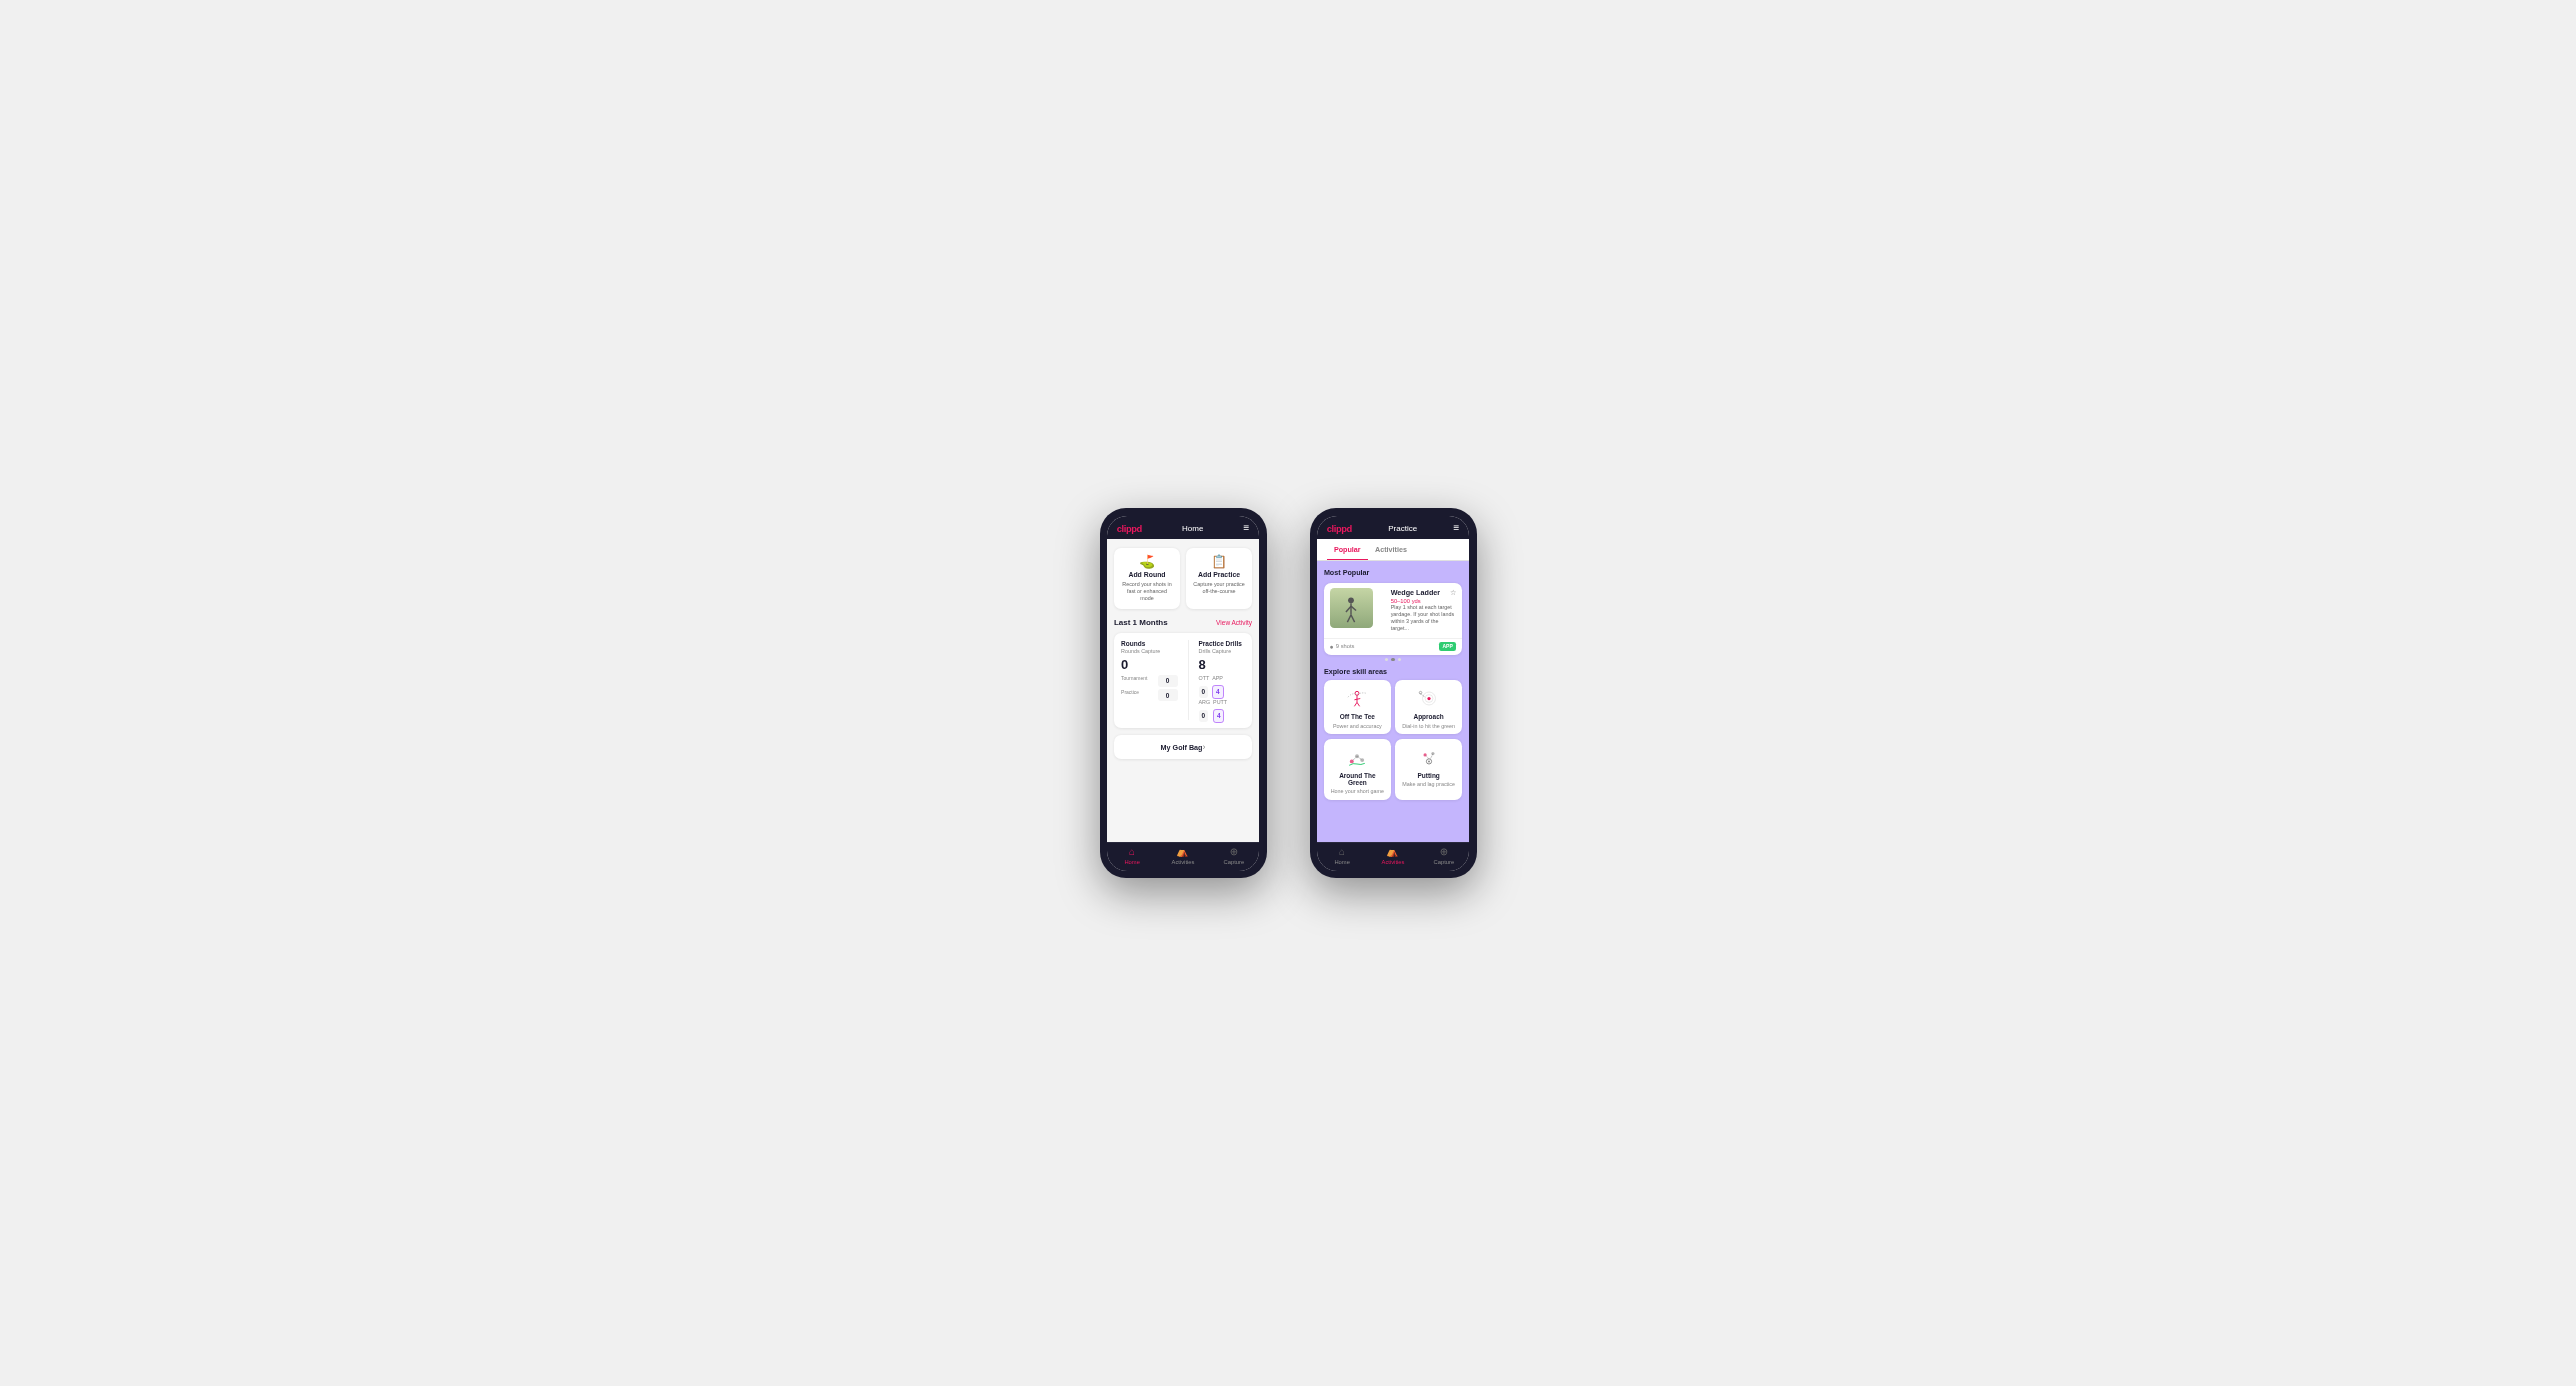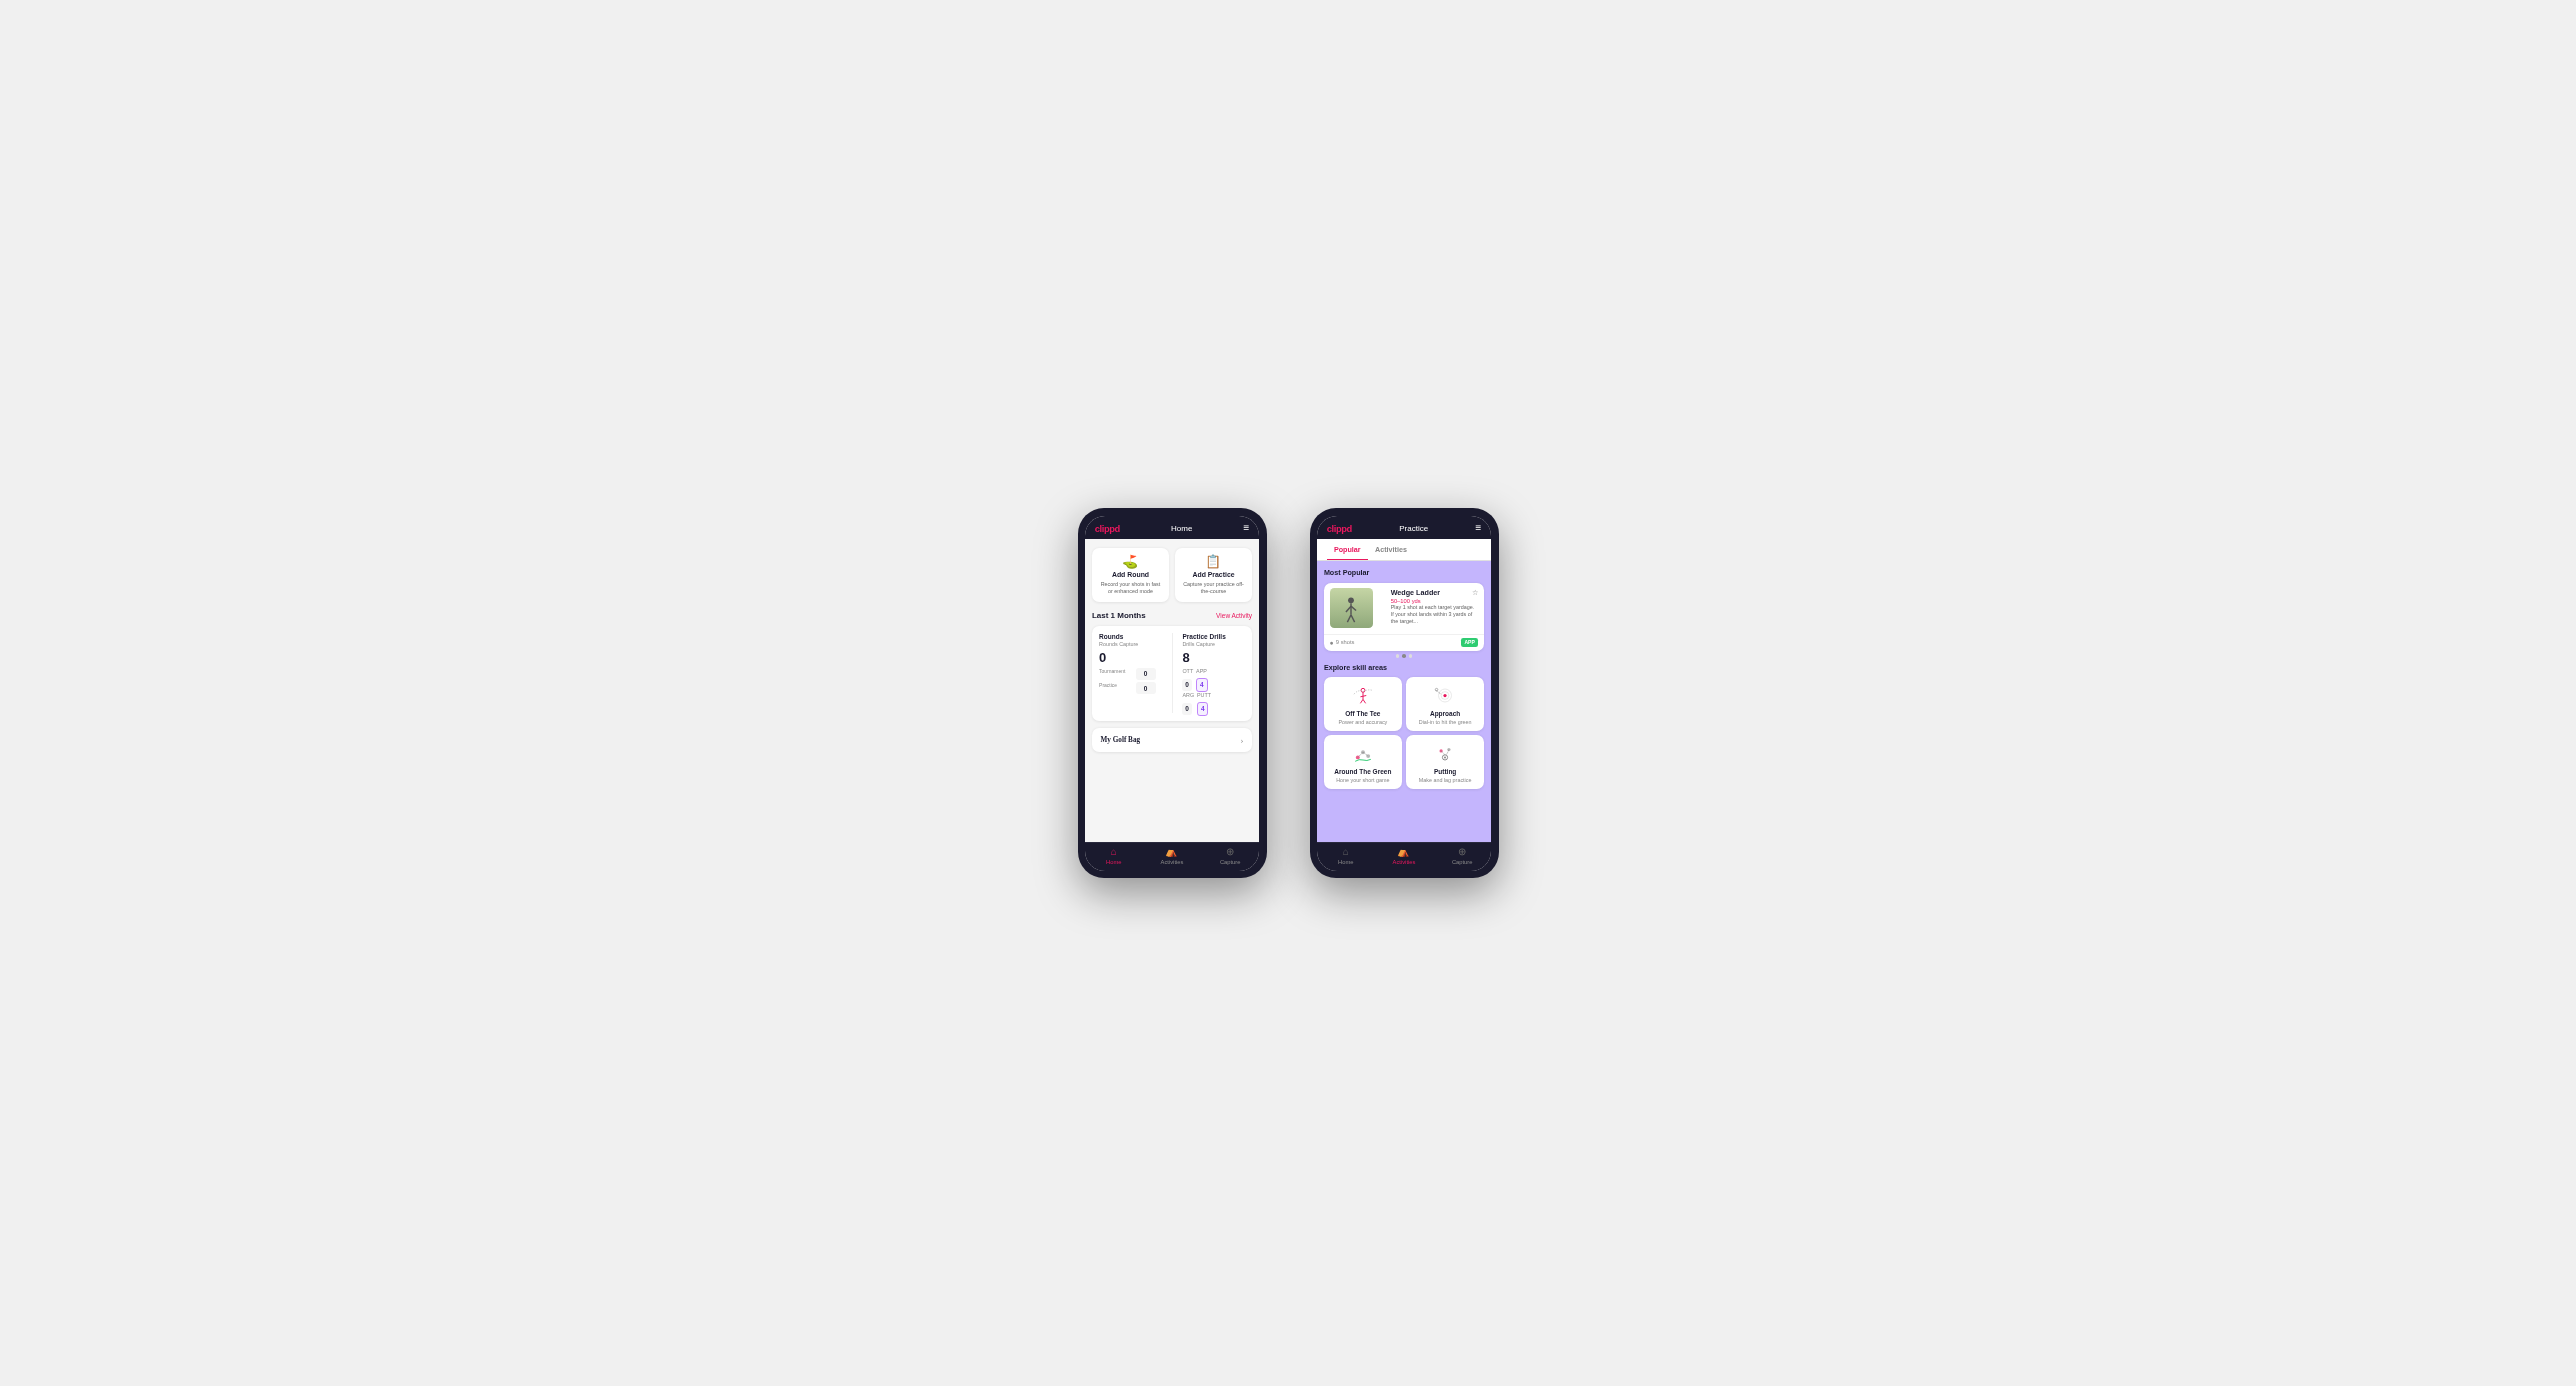--- a/index.html
+++ b/index.html
@@ -9,21 +9,21 @@
       justify-content: center;
       align-items: center;
       min-height: 100vh;
       font-family: -apple-system, BlinkMacSystemFont, 'Segoe UI', sans-serif;
       gap: 43px;
       padding: 29px;
     }
 
     
     .phone {
-      width: 189px;
+      width: 167px;
       background: #1a1a2e;
       border-radius: 26px;
       padding: 7.2px;
       box-shadow: 0 14.5px 43px rgba(0,0,0,0.4);
       position: relative;
     }
     .phone-inner {
       background: #f5f5f5;
       border-radius: 20px;
       overflow: hidden;
@@ -184,23 +184,22 @@
       color: #7c3aed;
     }
 
     
     .golf-bag-row {
       background: white;
       border-radius: 7.2px;
       padding: 7.2px 8.7px;
       display: flex;
       align-items: center;
-      justify-content: space-between;
+      justify-content: center;
       box-shadow: 0 0.7px 2.9px rgba(0,0,0,0.08);
-      font-family: Liberation Serif, serif;
     }
     .golf-bag-label {
       font-size: 7.2px;
       font-weight: 600;
       color: #1a1a2e;
     }
 
     
     .bottom-nav {
       background: #1a1a2e;

